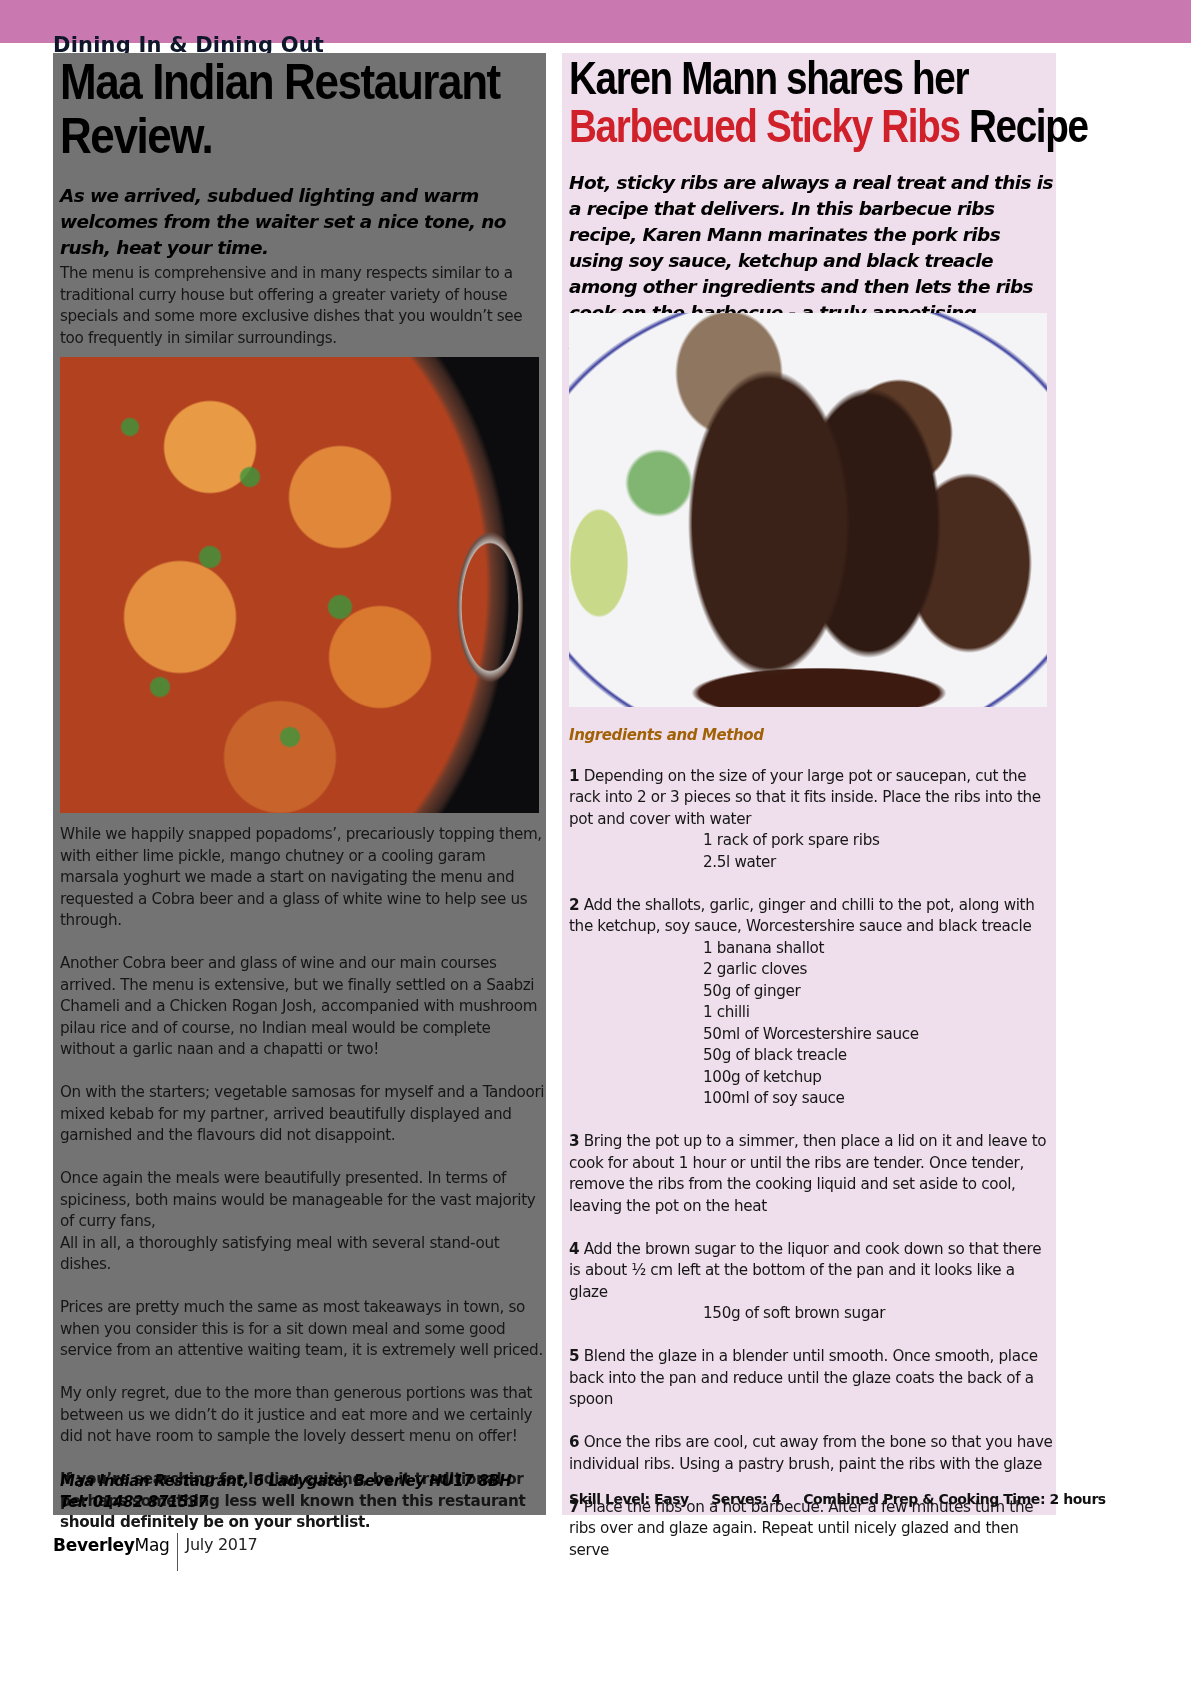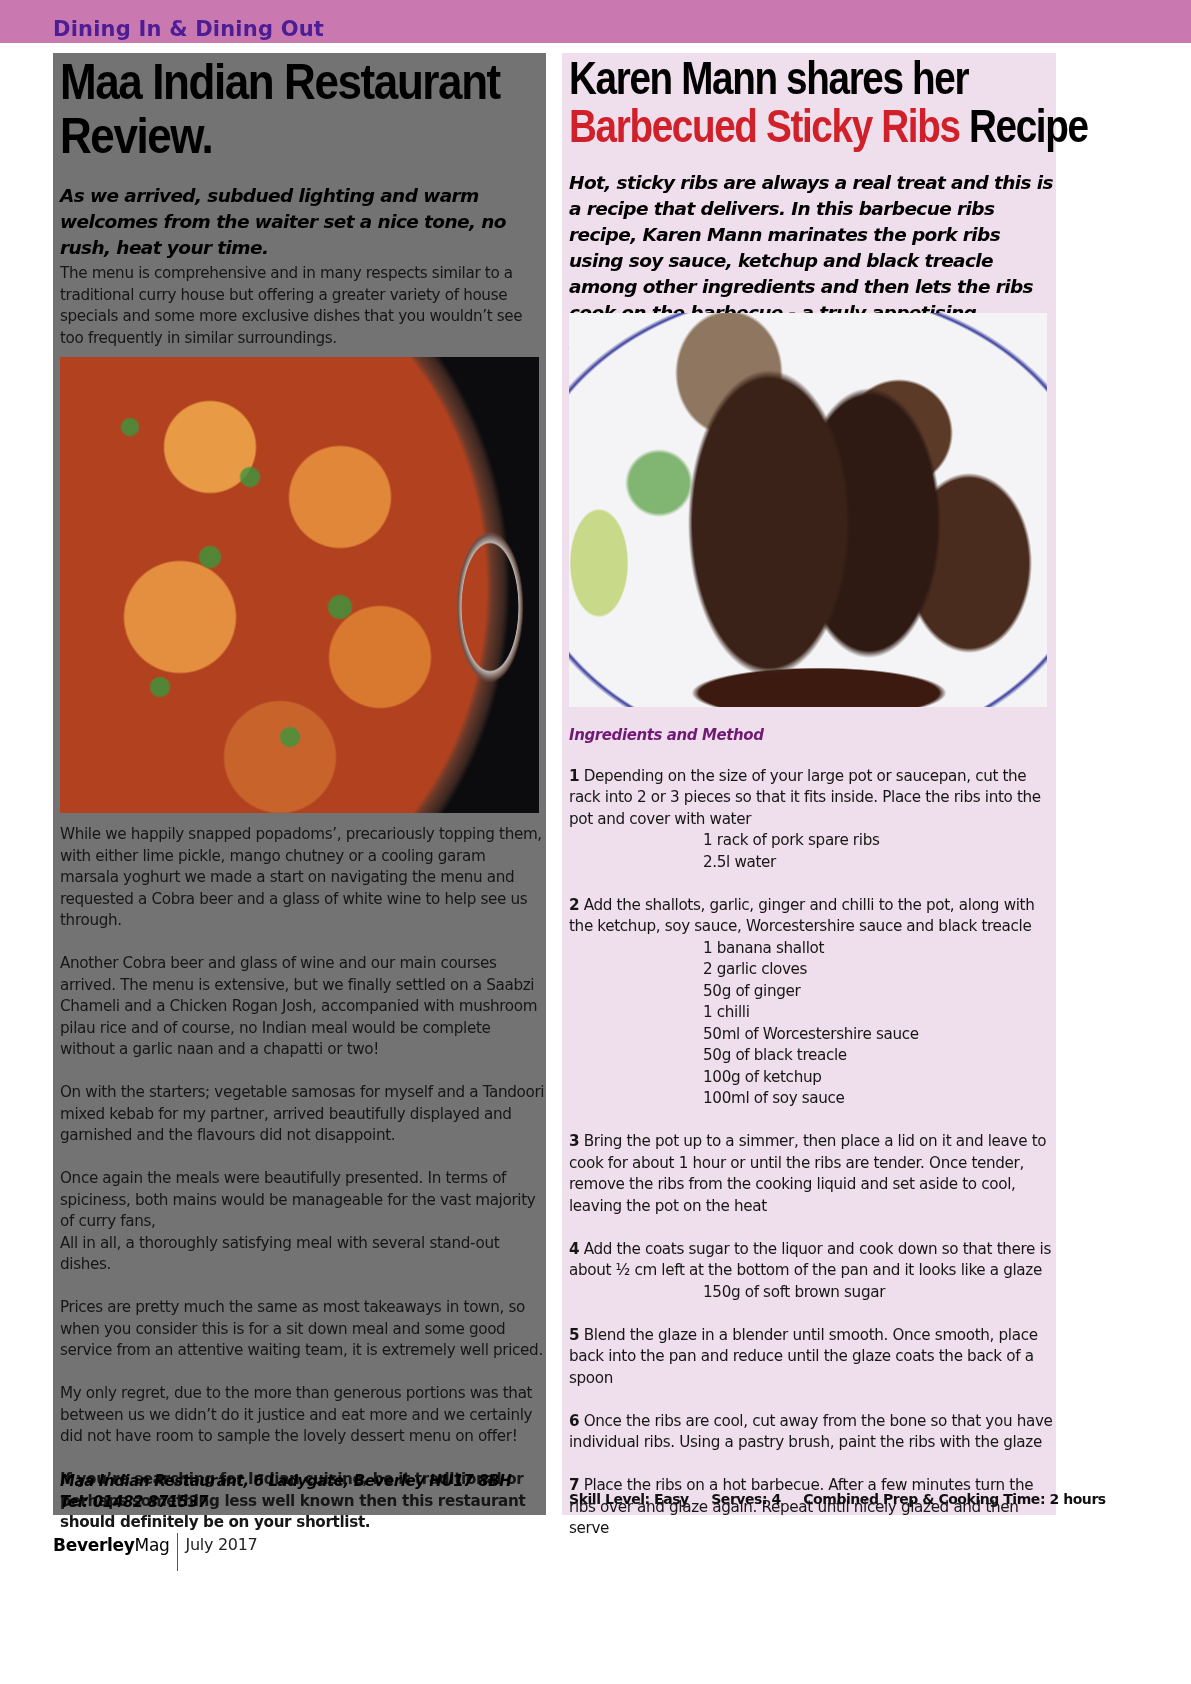--- a/index.html
+++ b/index.html
@@ -4,23 +4,23 @@
 <style>
   * { box-sizing: border-box; margin: 0; padding: 0; }
   html, body { width: 1191px; height: 1684px; background: #ffffff; overflow: hidden; }
   body { position: relative; font-family: "DejaVu Sans", "Liberation Sans", sans-serif; color: #111; }
 
   .header-band {
     position: absolute; left: 0; top: 0; width: 1191px; height: 43px;
     background: #c979b0;
   }
   .section-label {
-    position: absolute; left: 53px; top: 16px;
+    position: absolute; left: 53px; top: 32px;
     font-family: "DejaVu Sans", sans-serif; font-weight: bold;
-    font-size: 21px; color: #4c1d95; letter-spacing: 0.2px; line-height: 26px;
+    font-size: 21px; color: #0f172a; letter-spacing: 0.2px; line-height: 26px;
   }
 
   .panel { position: absolute; top: 53px; height: 1462px; }
   .panel-left { left: 53px; width: 493px; background: #737373; }
   .panel-right { left: 562px; width: 494px; background: #efdeeb; }
 
   .headline {
     position: absolute; font-family: "Liberation Sans", sans-serif; font-weight: bold;
     color: #000; font-stretch: condensed; letter-spacing: -1.6px;
     transform-origin: left top;
@@ -85,21 +85,21 @@
   .para:last-child { margin-bottom: 12px; font-weight: bold; }
 
   .contact {
     position: absolute; left: 7px; top: 1418px; width: 486px;
     font-family: "DejaVu Sans", sans-serif; font-weight: bold; font-style: italic;
     font-size: 15px; line-height: 21px; letter-spacing: -0.4px; color: #000;
   }
 
   .sub-heading {
     font-family: "DejaVu Sans", sans-serif; font-weight: bold; font-style: italic;
-    font-size: 15px; line-height: 21.5px; letter-spacing: -0.4px; color: #701a75;
+    font-size: 15px; line-height: 21.5px; letter-spacing: -0.4px; color: #a16207;
     margin-bottom: 19px;
   }
   .step { margin-bottom: 21.5px; }
   .step-num { font-weight: bold; }
   .ingredients { padding-left: 134px; }
   .ingredient { display: block; }
 
   .meta-row {
     position: absolute; left: 7px; top: 1436px; width: 486px;
     font-family: "DejaVu Sans", sans-serif; font-weight: bold; 
@@ -182,21 +182,21 @@
       </div>
     </div>
 
     <div class="step">
       <span class="step-num">3</span>
       <span>Bring the pot up to a simmer, then place a lid on it and leave to cook for about 1 hour or until the ribs are tender. Once tender, remove the ribs from the cooking liquid and set aside to cool, leaving the pot on the heat</span>
     </div>
 
     <div class="step">
       <span class="step-num">4</span>
-      <span>Add the coats sugar to the liquor and cook down so that there is about ½ cm left at the bottom of the pan and it looks like a glaze</span>
+      <span>Add the brown sugar to the liquor and cook down so that there is about ½ cm left at the bottom of the pan and it looks like a glaze</span>
       <div class="ingredients">
         <span class="ingredient">150g of soft brown sugar</span>
       </div>
     </div>
 
     <div class="step">
       <span class="step-num">5</span>
       <span>Blend the glaze in a blender until smooth. Once smooth, place back into the pan and reduce until the glaze coats the back of a spoon</span>
     </div>
 

